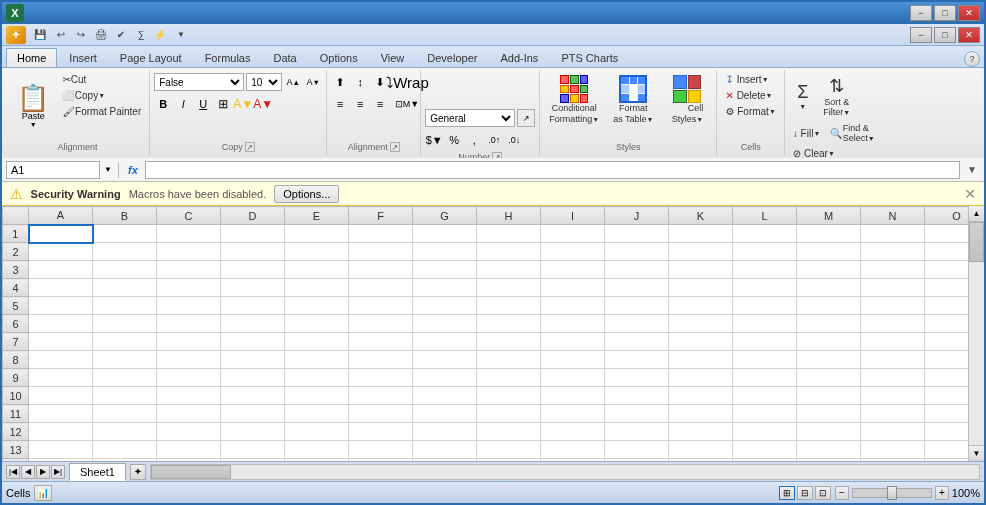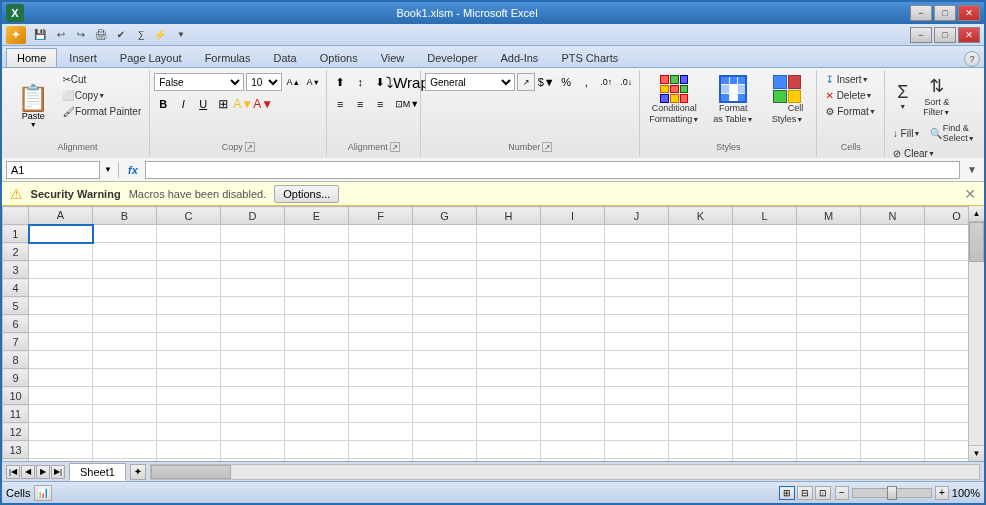--- a/index.html
+++ b/index.html
@@ -345,21 +345,20 @@
   </style>
 </head>
 <body>
 
 <div class="app-container">
 
   <div class="title-bar">
     <div class="title-bar-left">
       <div style="width:18px;height:18px;background:#217346;border-radius:2px;display:flex;align-items:center;justify-content:center;color:white;font-weight:bold;font-size:11px;">X</div>
     </div>
-    <div class="title-bar-center">Book1.xlsm - Microsoft Excel</div>
     <div class="title-bar-controls">
       <div class="win-btn">−</div>
       <div class="win-btn">□</div>
       <div class="win-btn close">✕</div>
     </div>
   </div>
 
   <div style="background:linear-gradient(to bottom,#dce6f5,#c8d8f0);height:22px;display:flex;align-items:center;border-bottom:1px solid #8aabce;padding:0 4px;gap:2px;">
     <div style="width:20px;height:18px;background:linear-gradient(135deg,#f0c040,#e08000);border-radius:2px;display:flex;align-items:center;justify-content:center;color:white;font-size:10px;font-weight:bold;margin-right:4px;">✦</div>
     <div class="qat-btn">💾</div>
@@ -456,21 +455,21 @@
           <div class="font-btn" style="font-size:9px;">⊡M▼</div>
         </div>
       </div>
       <div class="ribbon-group-label" style="display:flex;align-items:center;gap:2px;">
         <span>Alignment</span>
         <span style="font-size:8px;border:1px solid #aaa;width:10px;height:10px;display:flex;align-items:center;justify-content:center;cursor:pointer;">↗</span>
       </div>
     </div>
 
     <div class="ribbon-group">
-      <div class="ribbon-group-content" style="flex-direction:row;flex:1;">
+      <div class="ribbon-group-content" style="flex-direction:column;flex:1;margin-top:36px;">
         <div class="font-row">
           <select class="num-select">
             <option>General</option>
           </select>
           <div class="font-btn" style="font-size:8px;border:1px solid #aaa;">↗</div>
         </div>
         <div class="font-row">
           <div class="font-btn" style="font-size:11px;">$▼</div>
           <div class="font-btn" style="font-size:11px;">%</div>
           <div class="font-btn" style="font-size:11px;">,</div>

